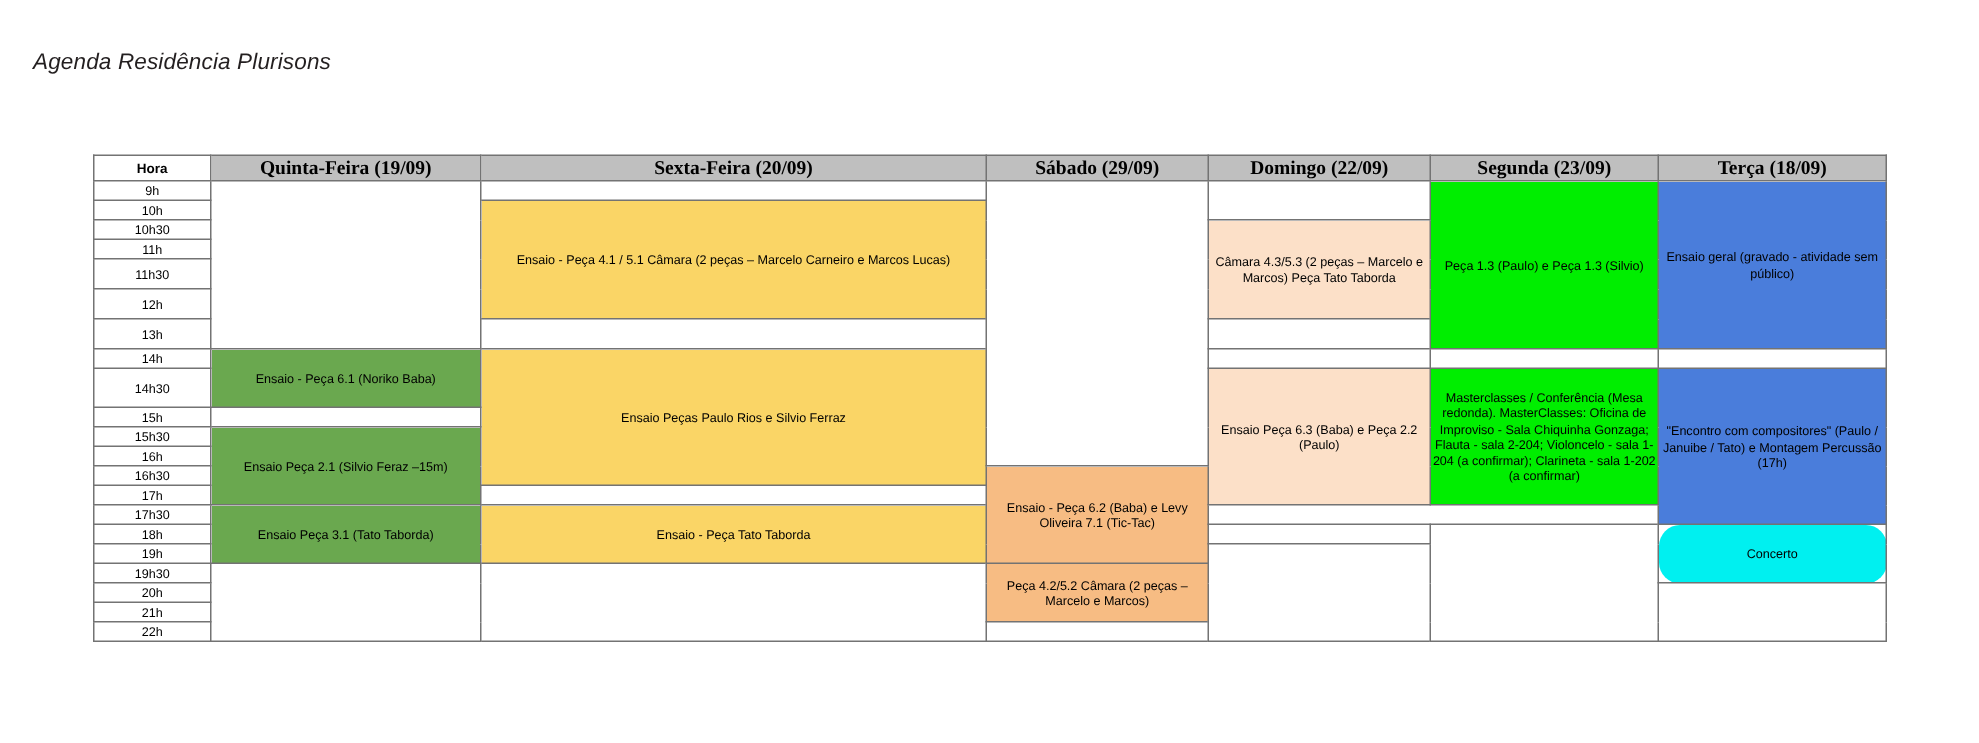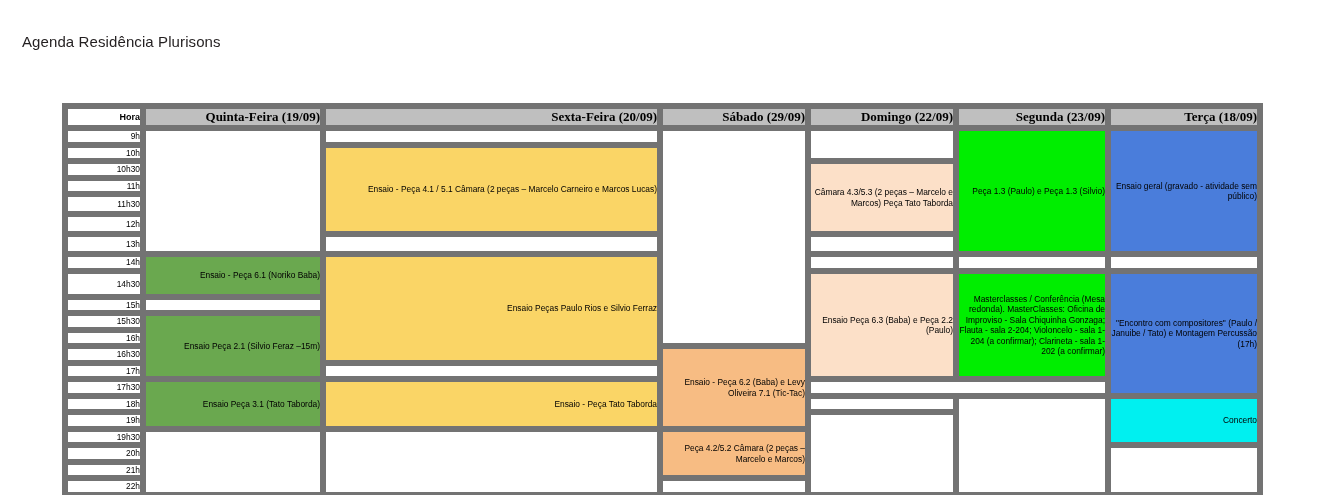--- a/index.html
+++ b/index.html
@@ -16,35 +16,36 @@
     position: relative;
   }
   #page-title {
     position: absolute;
     left: 22px;
     top: 33px;
     font-size: 15px;
     color: #231f20;
     letter-spacing: 0.1px;
     white-space: nowrap;
+    font-style: italic;
   }
 
   
   #schedule {
     position: absolute;
     left: 62px;
     top: 103px;
     border-collapse: collapse;
     table-layout: fixed;
   }
   #schedule td, #schedule th {
-    border: 6px solid #737373;
+    border: 1px solid #737373;
     padding: 0;
     vertical-align: middle;
-    text-align: right;
+    text-align: center;
     font-size: 8.4px;
     line-height: 1.25;
     overflow: hidden;
   }
   
   #schedule thead th {
     height: 15px;
     background: #bfbfbf;
     font-weight: bold;
     font-size: 13px;
@@ -74,21 +75,21 @@
     background: #ffffff;
   }
 
   
   .c-green    { background: #6aa84f; }
   .c-yellow   { background: #fad566; margin-top: 48px; }
   .c-peach    { background: #f7bc83; }
   .c-lpeach   { background: #fce0c8; }
   .c-brgreen  { background: #00ee00; margin-top: 20px; }
   .c-blue     { background: #4a7ddb; }
-  .c-cyan     { background: #00f0f0; }
+  .c-cyan     { background: #00f0f0; border-radius: 14px; }
 </style>
 </head>
 <body>
 
 <div id="page-title">Agenda Residência Plurisons</div>
 
 <table id="schedule">
   <colgroup>
     <col style="width:78px">
     <col style="width:180px">

